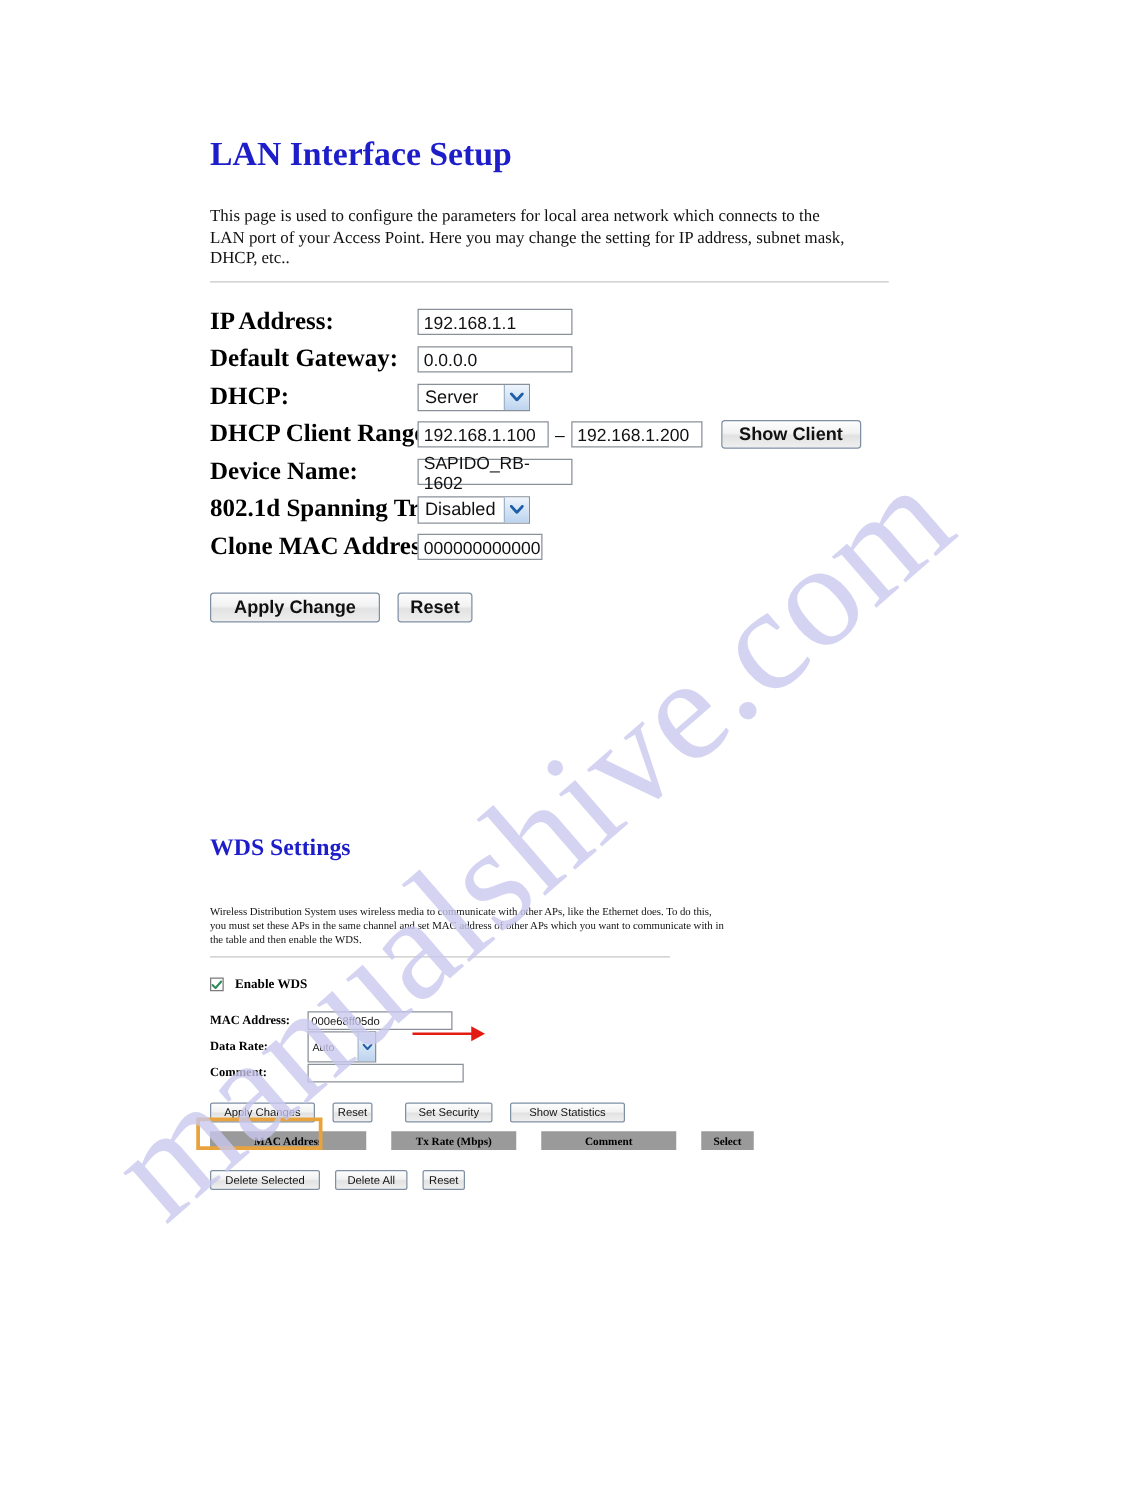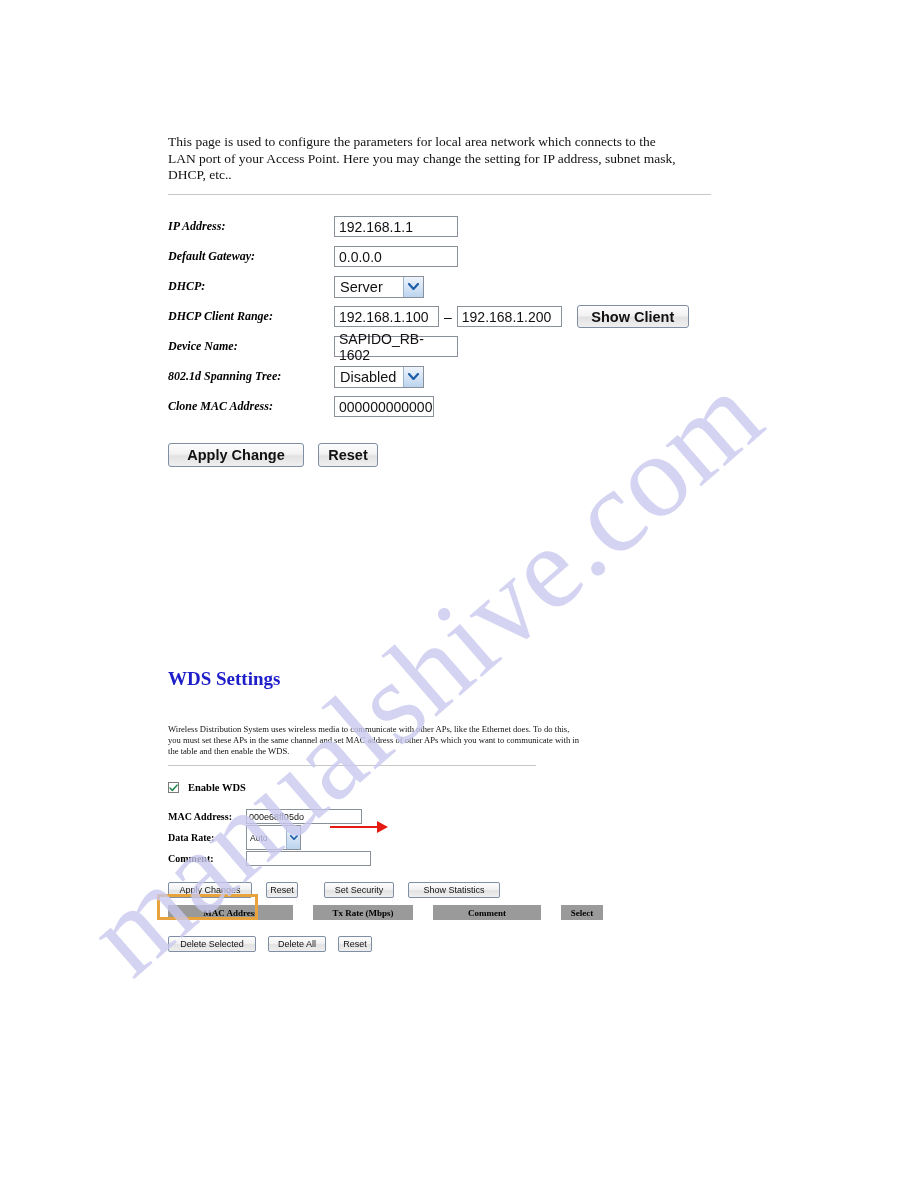--- a/index.html
+++ b/index.html
@@ -84,21 +84,21 @@
   }
   .dash{font-family:"Liberation Sans",sans-serif;color:#111;}
 
   
   #lan{left:168px;top:108px;width:560px;}
   #lan .head{font-size:27px;}
   #lan .desc{font-size:13.5px;line-height:16.5px;width:512px;margin-top:26px;}
   #lan .rule{margin-top:10px;width:543px;}
   #lan .form{margin-top:17px;}
   #lan .row{height:30px;margin-bottom:0;}
-  #lan .lbl{font-size:12px;width:166px;font-style:italic;}
+  #lan .lbl{font-size:20px;width:166px;}
   #lan .txt{height:21px;padding:0 4px;font-size:14px;}
   #lan .sel{height:22px;font-size:14.5px;padding-left:5px;}
   #lan .sel .arrow{width:20px;}
   #lan .btn{height:22px;font-size:14.5px;font-weight:bold;}
 
   
   #wds{left:168px;top:668px;width:470px;}
   #wds .head{font-size:19px;}
   #wds .desc{font-size:8.6px;line-height:11px;width:412px;margin-top:34px;}
   #wds .rule{margin-top:8px;width:368px;}
@@ -146,20 +146,21 @@
 <body>
 
 <div class="page">
 
   <div class="watermark">
     <div class="wm-text wm1">manualshive.com</div>
   </div>
 
   <div class="sec" id="lan">
 
+    <div class="head">LAN Interface Setup</div>
     <div class="desc">This page is used to configure the parameters for local area network which connects to the LAN port of your Access Point. Here you may change the setting for IP address, subnet mask, DHCP, etc..</div>
     <div class="rule"></div>
 
     <div class="form">
 
       <div class="row">
         <div class="lbl">IP Address:</div>
         <div class="txt" style="width:124px">192.168.1.1</div>
       </div>
 

